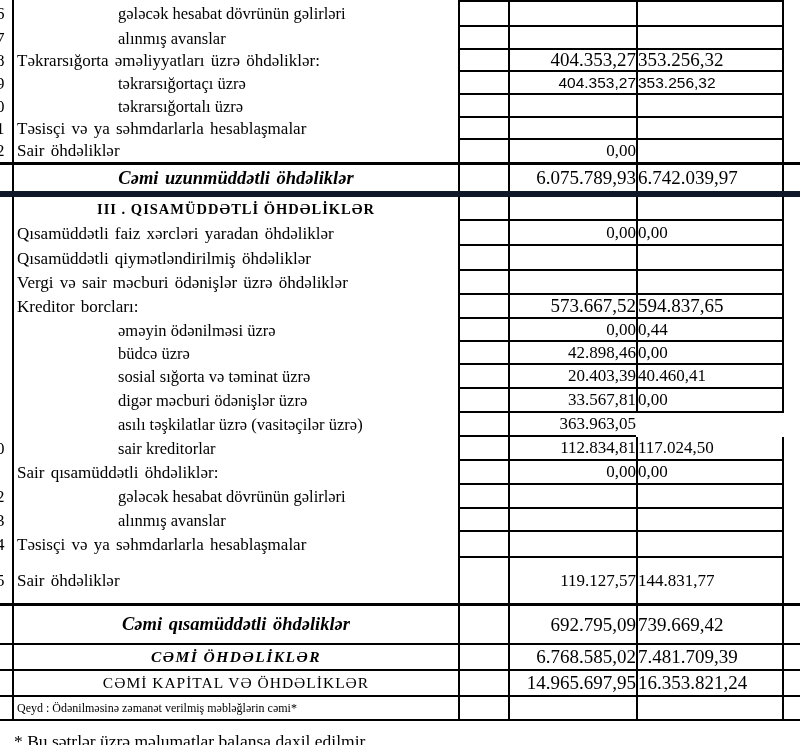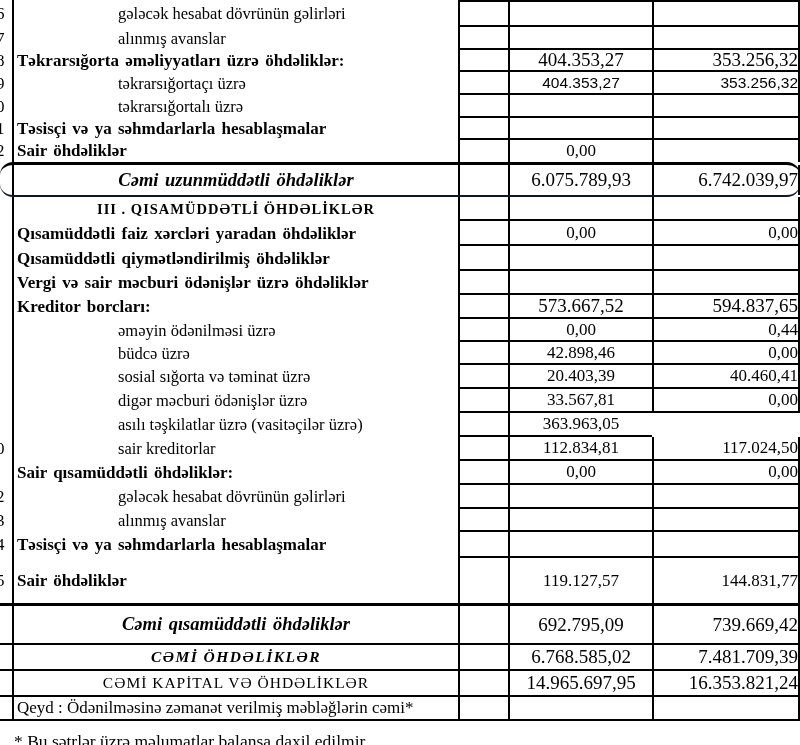--- a/index.html
+++ b/index.html
@@ -4,37 +4,37 @@
 <style>
   html,body{margin:0;padding:0;background:#fff;}
   body{width:800px;height:745px;color:#000;font-family:"Liberation Serif",serif;overflow:hidden;}
   .table{width:800px;}
   .row{display:flex;width:800px;box-sizing:border-box;background:#fff;}
   .c{box-sizing:border-box;display:flex;align-items:center;overflow:hidden;}
   .c-num{width:12px;position:relative;}
   .c-num span{position:absolute;left:-4px;top:50%;transform:translateY(-50%);font-size:17px;}
   .c-label{width:446px;border-left:2px solid #000;padding-left:3px;}
   .c-a{width:50px;border-left:2px solid #000;}
-  .c-v1{width:144px;border-left:2px solid #000;justify-content:center;}
-  .c-v2{width:148px;border-left:2px solid #000;border-right:2px solid #000;justify-content:flex-end;}
+  .c-v1{width:128px;border-left:2px solid #000;justify-content:flex-end;}
+  .c-v2{width:148px;border-left:2px solid #000;border-right:2px solid #000;justify-content:flex-start;}
   
   .rb .c-a,.rb .c-v1,.rb .c-v2{border-bottom:2px solid #000;}
   .tb .c-a,.tb .c-v1,.tb .c-v2{border-top:2px solid #000;}
   
   .bt3{border-top:3px solid #000;}
-  .bb3{border-bottom:2px solid #0f172a;border-radius:13px;}
+  .bb3{border-bottom:6px solid #0f172a;}
   .bb2{border-bottom:2px solid #000;}
   
-  .lbl-main{font-weight:bold;font-size:17px;word-spacing:2px;}
+  .lbl-main{font-weight:normal;font-size:17px;word-spacing:2px;}
   .lbl-sub{font-size:16.5px;padding-left:104px;}
   .lbl-hdr{font-weight:bold;font-size:14.5px;letter-spacing:1px;justify-content:center;padding-left:0;}
   .lbl-tot{font-weight:bold;font-style:italic;font-size:18.5px;justify-content:center;padding-left:0;word-spacing:2px;}
   .lbl-capsi{font-weight:bold;font-style:italic;font-size:15.5px;letter-spacing:1.5px;justify-content:center;padding-left:0;}
   .lbl-caps{font-weight:normal;font-size:15.5px;letter-spacing:1px;justify-content:center;padding-left:0;}
-  .lbl-note{font-size:17px;}
+  .lbl-note{font-size:12px;}
   
   .c-v1 span,.c-v2 span{font-size:17px;}
   .v-lg .c-v1 span,.v-lg .c-v2 span{font-size:19px;}
   .v-sans .c-v1 span,.v-sans .c-v2 span{font-family:"Liberation Sans",sans-serif;font-size:15.5px;font-weight:500;}
   .footer{height:40px;display:flex;align-items:center;padding-left:14px;font-size:17.5px;box-sizing:border-box;}
 </style>
 </head>
 <body>
 
 <div class="table">

